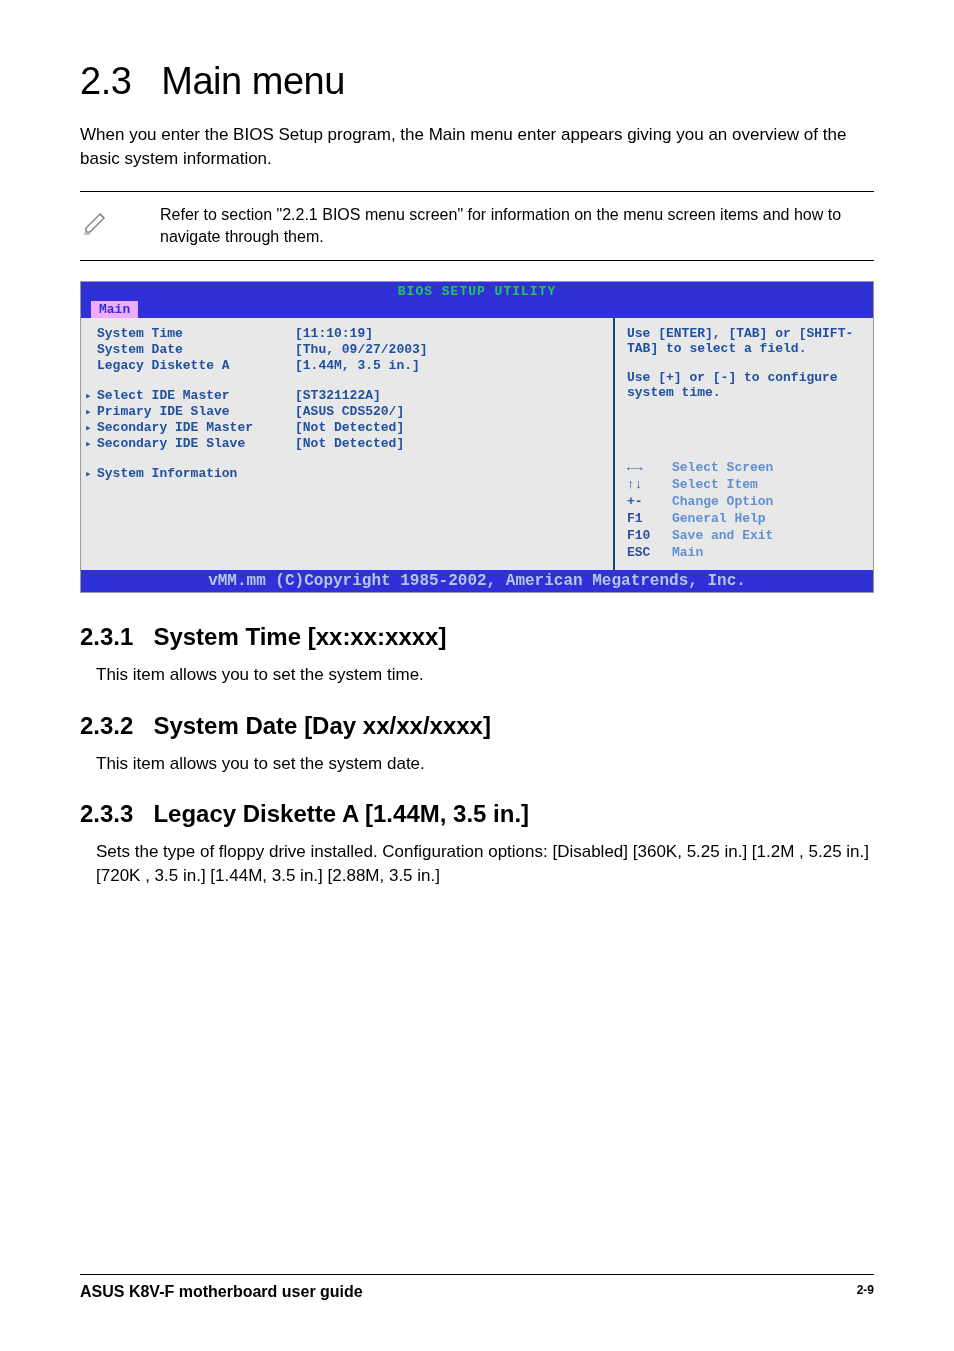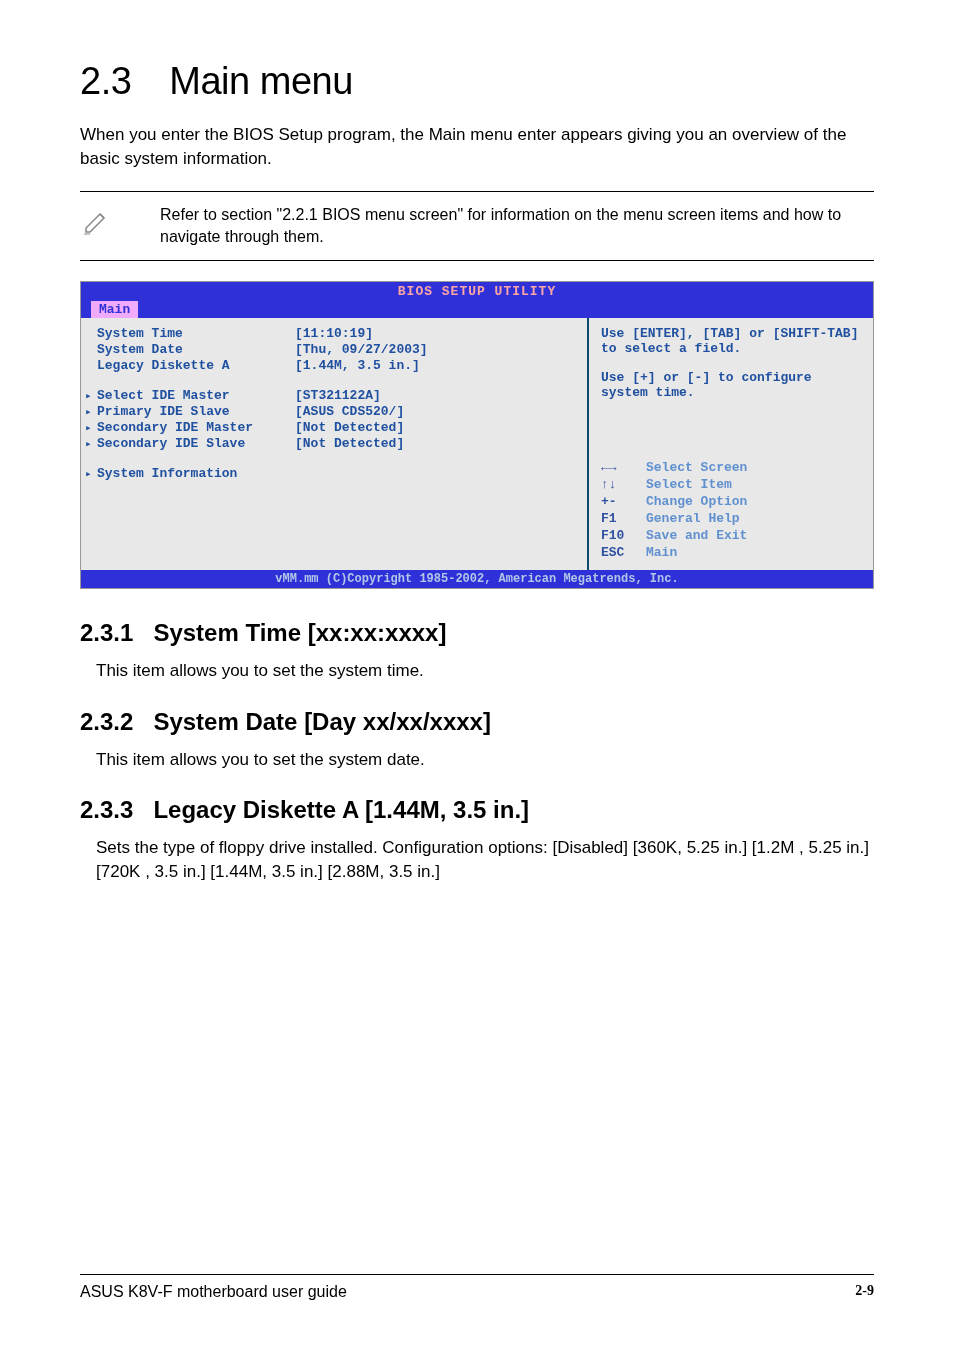--- a/index.html
+++ b/index.html
@@ -19,21 +19,21 @@
     }
     
     .main-heading {
       font-size: 38px;
       font-weight: normal;
       margin-bottom: 20px;
       letter-spacing: -0.5px;
     }
     
     .main-heading .num {
-      margin-right: 38px;
+      margin-right: 30px;
     }
     
     .intro-text {
       font-size: 17px;
       line-height: 1.4;
       margin-bottom: 20px;
     }
     
     .note-block {
       border-top: 1px solid #000;
@@ -65,21 +65,21 @@
       background: #e8e8e8;
       border: 1px solid #999;
       font-family: 'Courier New', monospace;
       font-size: 13px;
       font-weight: bold;
       margin-bottom: 30px;
     }
     
     .bios-header {
       background: #3030d8;
-      color: #fca5a5;
+      color: #22c55e;
       text-align: center;
       padding: 2px 0;
       font-weight: bold;
       letter-spacing: 1px;
     }
     
     .bios-tab-row {
       background: #3030d8;
       padding: 0;
     }
@@ -99,21 +99,21 @@
     }
     
     .bios-left {
       flex: 1;
       padding: 8px 4px;
       border-right: 2px solid #0c4a6e;
       color: #2050a0;
     }
     
     .bios-right {
-      width: 284px;
+      width: 258px;
       padding: 8px 12px;
       color: #2050a0;
     }
     
     .bios-row {
       display: flex;
       margin-bottom: 1px;
     }
     
     .bios-label {
@@ -154,21 +154,21 @@
     .bios-key {
       width: 45px;
       color: #3050a0;
     }
     
     .bios-footer {
       background: #3030d8;
       color: #b0c8e8;
       text-align: center;
       padding: 2px 0;
-      font-size: 12px;
+      font-size: 16px;
     }
     
     .subsection-heading {
       font-size: 24px;
       font-weight: bold;
       margin-bottom: 12px;
       margin-top: 0;
     }
     
     .subsection-heading .subnum {
@@ -187,28 +187,27 @@
       position: absolute;
       bottom: 50px;
       left: 80px;
       right: 80px;
       padding-top: 8px;
       display: flex;
       justify-content: space-between;
     }
     
     .footer-left {
-      font-weight: normal;
+      font-weight: bold;
       font-size: 16px;
     }
     
     .footer-right {
       font-weight: bold;
-      font-size: 14px;
-      font-family: Liberation Serif, serif;
+      font-size: 12px;
     }
   </style>
 </head>
 <body>
 
 <h1 class="main-heading">
   <span class="num">2.3</span><span>Main menu</span>
 </h1>
 
 <p class="intro-text">When you enter the BIOS Setup program, the Main menu enter appears giving you an overview of the basic system information.</p>

